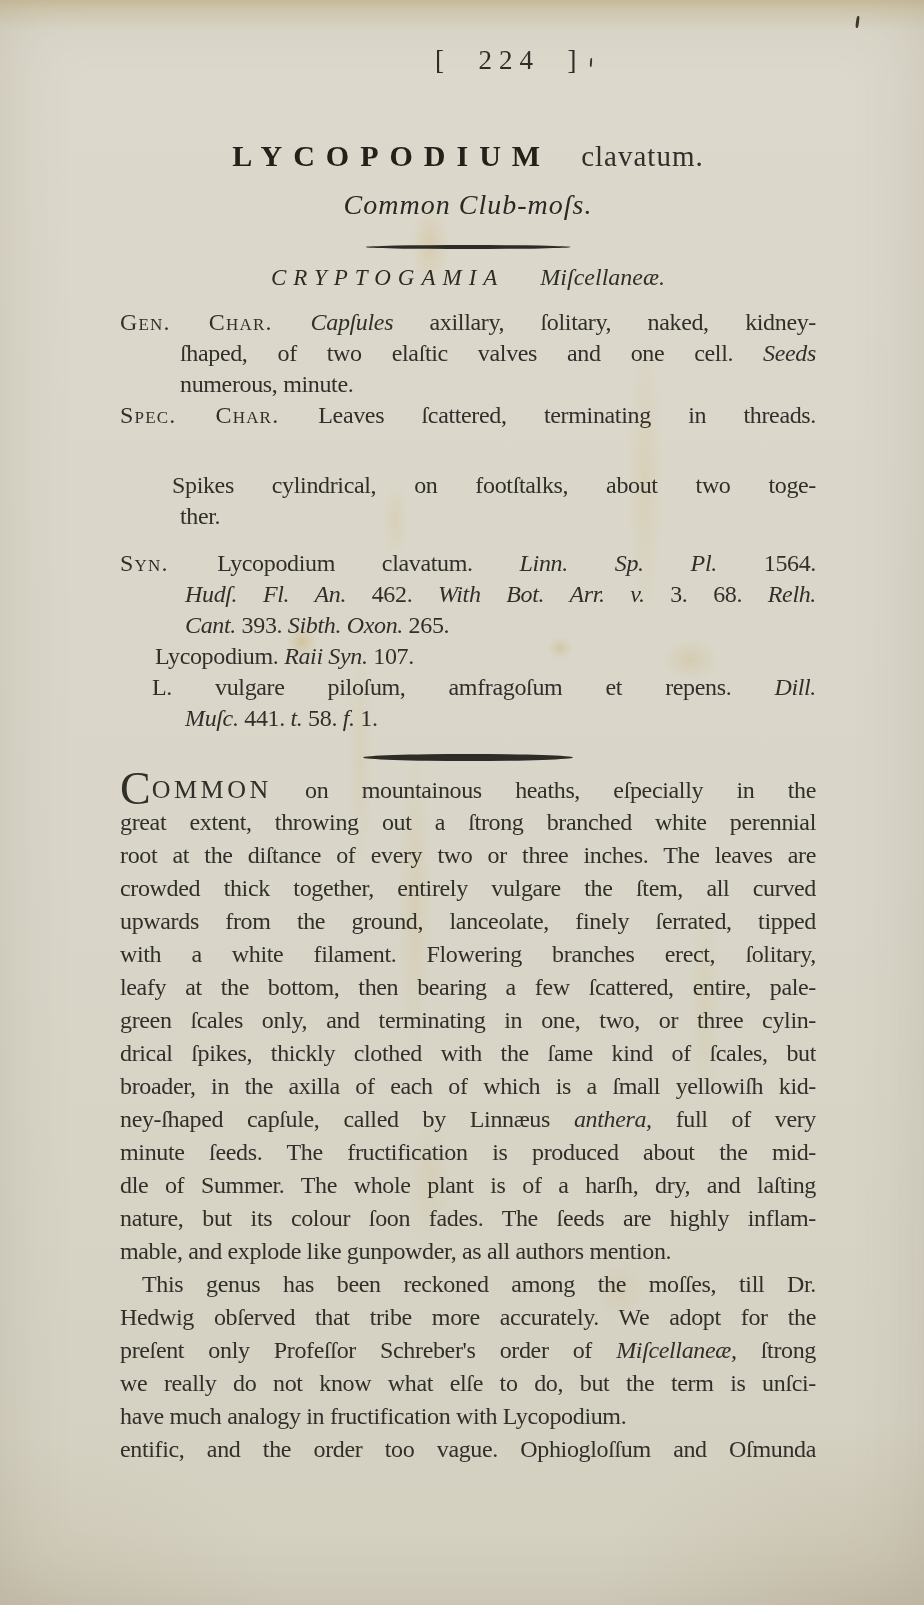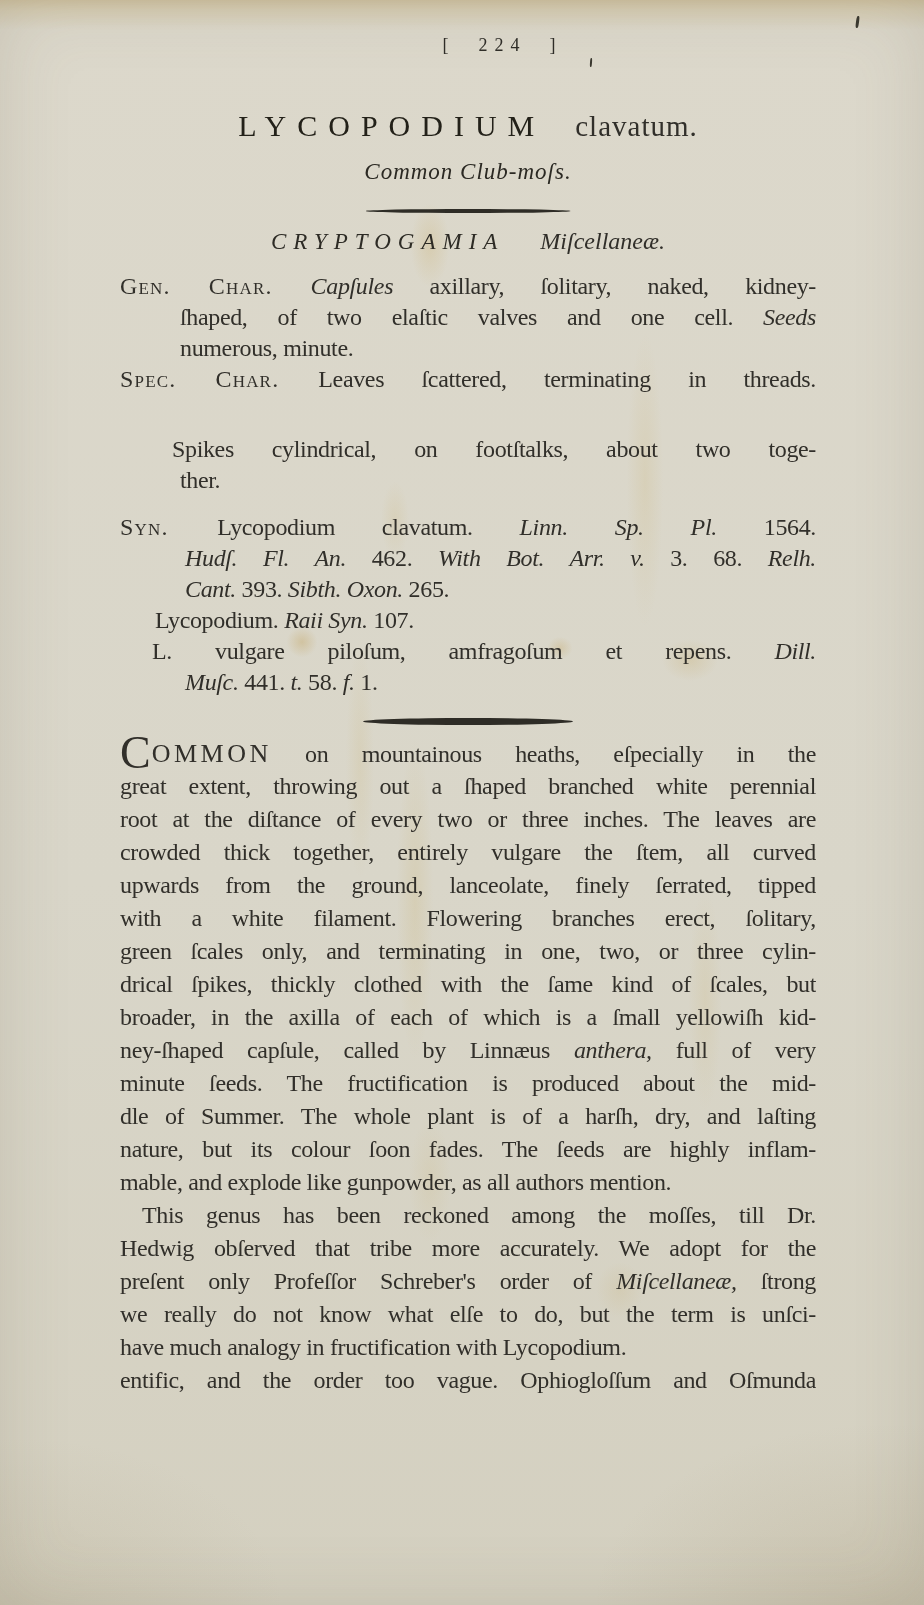--- a/index.html
+++ b/index.html
@@ -27,25 +27,25 @@
       radial-gradient(26px 230px at 415px 900px, rgba(198,168,86,.17), transparent 70%),
       radial-gradient(20px 170px at 360px 760px, rgba(198,168,86,.13), transparent 70%),
       radial-gradient(26px 210px at 645px 480px, rgba(198,168,86,.15), transparent 70%),
       radial-gradient(24px 160px at 705px 1000px, rgba(198,168,86,.13), transparent 70%),
       radial-gradient(30px 90px at 430px 1180px, rgba(198,168,86,.12), transparent 70%),
       radial-gradient(34px 40px at 620px 1290px, rgba(190,155,70,.12), transparent 70%),
       radial-gradient(20px 55px at 395px 520px, rgba(198,168,86,.14), transparent 70%);
   }
   .content{position:absolute;left:120px;top:14px;width:696px;}
   .center{text-align:center;}
-  .pagenum{white-space:pre;font-size:18px;letter-spacing:7px;color:#2f2d28;}
+  .pagenum{white-space:pre;font-size:27px;letter-spacing:7px;color:#2f2d28;}
   .title-line{margin-top:32px;}
-  .genus{font-weight:400;font-size:30px;letter-spacing:11px;color:#232119;}
+  .genus{font-weight:700;font-size:30px;letter-spacing:11px;color:#232119;}
   .species{font-size:29px;margin-left:30px;letter-spacing:1px;}
-  .common-name{margin-top:16px;font-style:italic;font-size:23px;letter-spacing:1px;color:#2b2923;}
+  .common-name{margin-top:16px;font-style:italic;font-size:28px;letter-spacing:1px;color:#2b2923;}
   .rule{margin:24px auto 0 auto;width:205px;height:4px;background:#2e2c26;
         clip-path:ellipse(50% 50% at 50% 50%);}
   .rule.thick{height:7px;width:210px;margin-top:20px;}
   .order-line{margin-top:15px;}
   .order{font-style:italic;font-size:23px;letter-spacing:7px;color:#2d2b25;}
   .suborder{font-style:italic;font-size:24px;margin-left:36px;}
   .textblock{margin-top:16px;}
   .line{font-size:24px;line-height:31px;height:31px;overflow:hidden;
         letter-spacing:-0.35px;text-align:left;}
   .line.just{text-align:justify;text-align-last:justify;}
@@ -100,25 +100,26 @@
         <div class="line" style="padding-left: 65px;"><span class="seg-i">Cant.</span><span class="seg-r"> 393. </span><span class="seg-i">Sibth. Oxon.</span><span class="seg-r"> 265.</span></div>
         <div class="line" style="padding-left: 35px;"><span class="seg-r">Lycopodium.  </span><span class="seg-i">Raii Syn.</span><span class="seg-r"> 107.</span></div>
         <div class="line just" style="padding-left: 32px;"><span class="seg-r">L. vulgare piloſum, amfragoſum et repens.  </span><span class="seg-i">Dill.</span></div>
         <div class="line" style="padding-left: 65px;"><span class="seg-i">Muſc.</span><span class="seg-r"> 441. </span><span class="seg-i">t.</span><span class="seg-r"> 58. </span><span class="seg-i">f.</span><span class="seg-r"> 1.</span></div>
       </div>
 
     <div class="rule thick"></div>
 
     <div class="textblock bodyblock" style="margin-top:12px;">
         <div class="line just"><span class="seg-dc">C</span><span class="seg-cap">OMMON</span><span class="seg-r"> on mountainous heaths, eſpecially in the</span></div>
-        <div class="line just"><span class="seg-r">great extent, throwing out a ſhaped branched white perennial</span></div>
+        <div class="line just"><span class="seg-r">great extent, throwing out a ſtrong branched white perennial</span></div>
         <div class="line just"><span class="seg-r">root at the diſtance of every two or three inches. The leaves are</span></div>
         <div class="line just"><span class="seg-r">crowded thick together, entirely vulgare the ſtem, all curved</span></div>
         <div class="line just"><span class="seg-r">upwards from the ground, lanceolate, finely ſerrated, tipped</span></div>
         <div class="line just"><span class="seg-r">with a white filament.  Flowering branches erect, ſolitary,</span></div>
+        <div class="line just"><span class="seg-r">leafy at the bottom, then bearing a few ſcattered, entire, pale-</span></div>
         <div class="line just"><span class="seg-r">green ſcales only, and terminating in one, two, or three cylin-</span></div>
         <div class="line just"><span class="seg-r">drical ſpikes, thickly clothed with the ſame kind of ſcales, but</span></div>
         <div class="line just"><span class="seg-r">broader, in the axilla of each of which is a ſmall yellowiſh kid-</span></div>
         <div class="line just"><span class="seg-r">ney-ſhaped capſule, called by Linnæus </span><span class="seg-i">anthera,</span><span class="seg-r"> full of very</span></div>
         <div class="line just"><span class="seg-r">minute ſeeds.  The fructification is produced about the mid-</span></div>
         <div class="line just"><span class="seg-r">dle of Summer.  The whole plant is of a harſh, dry, and laſting</span></div>
         <div class="line just"><span class="seg-r">nature, but its colour ſoon fades.  The ſeeds are highly inflam-</span></div>
         <div class="line"><span class="seg-r">mable, and explode like gunpowder, as all authors mention.</span></div>
         <div class="line just" style="padding-left: 22px;"><span class="seg-r">This genus has been reckoned among the moſſes, till Dr.</span></div>
         <div class="line just"><span class="seg-r">Hedwig obſerved that tribe more accurately.  We adopt for the</span></div>

